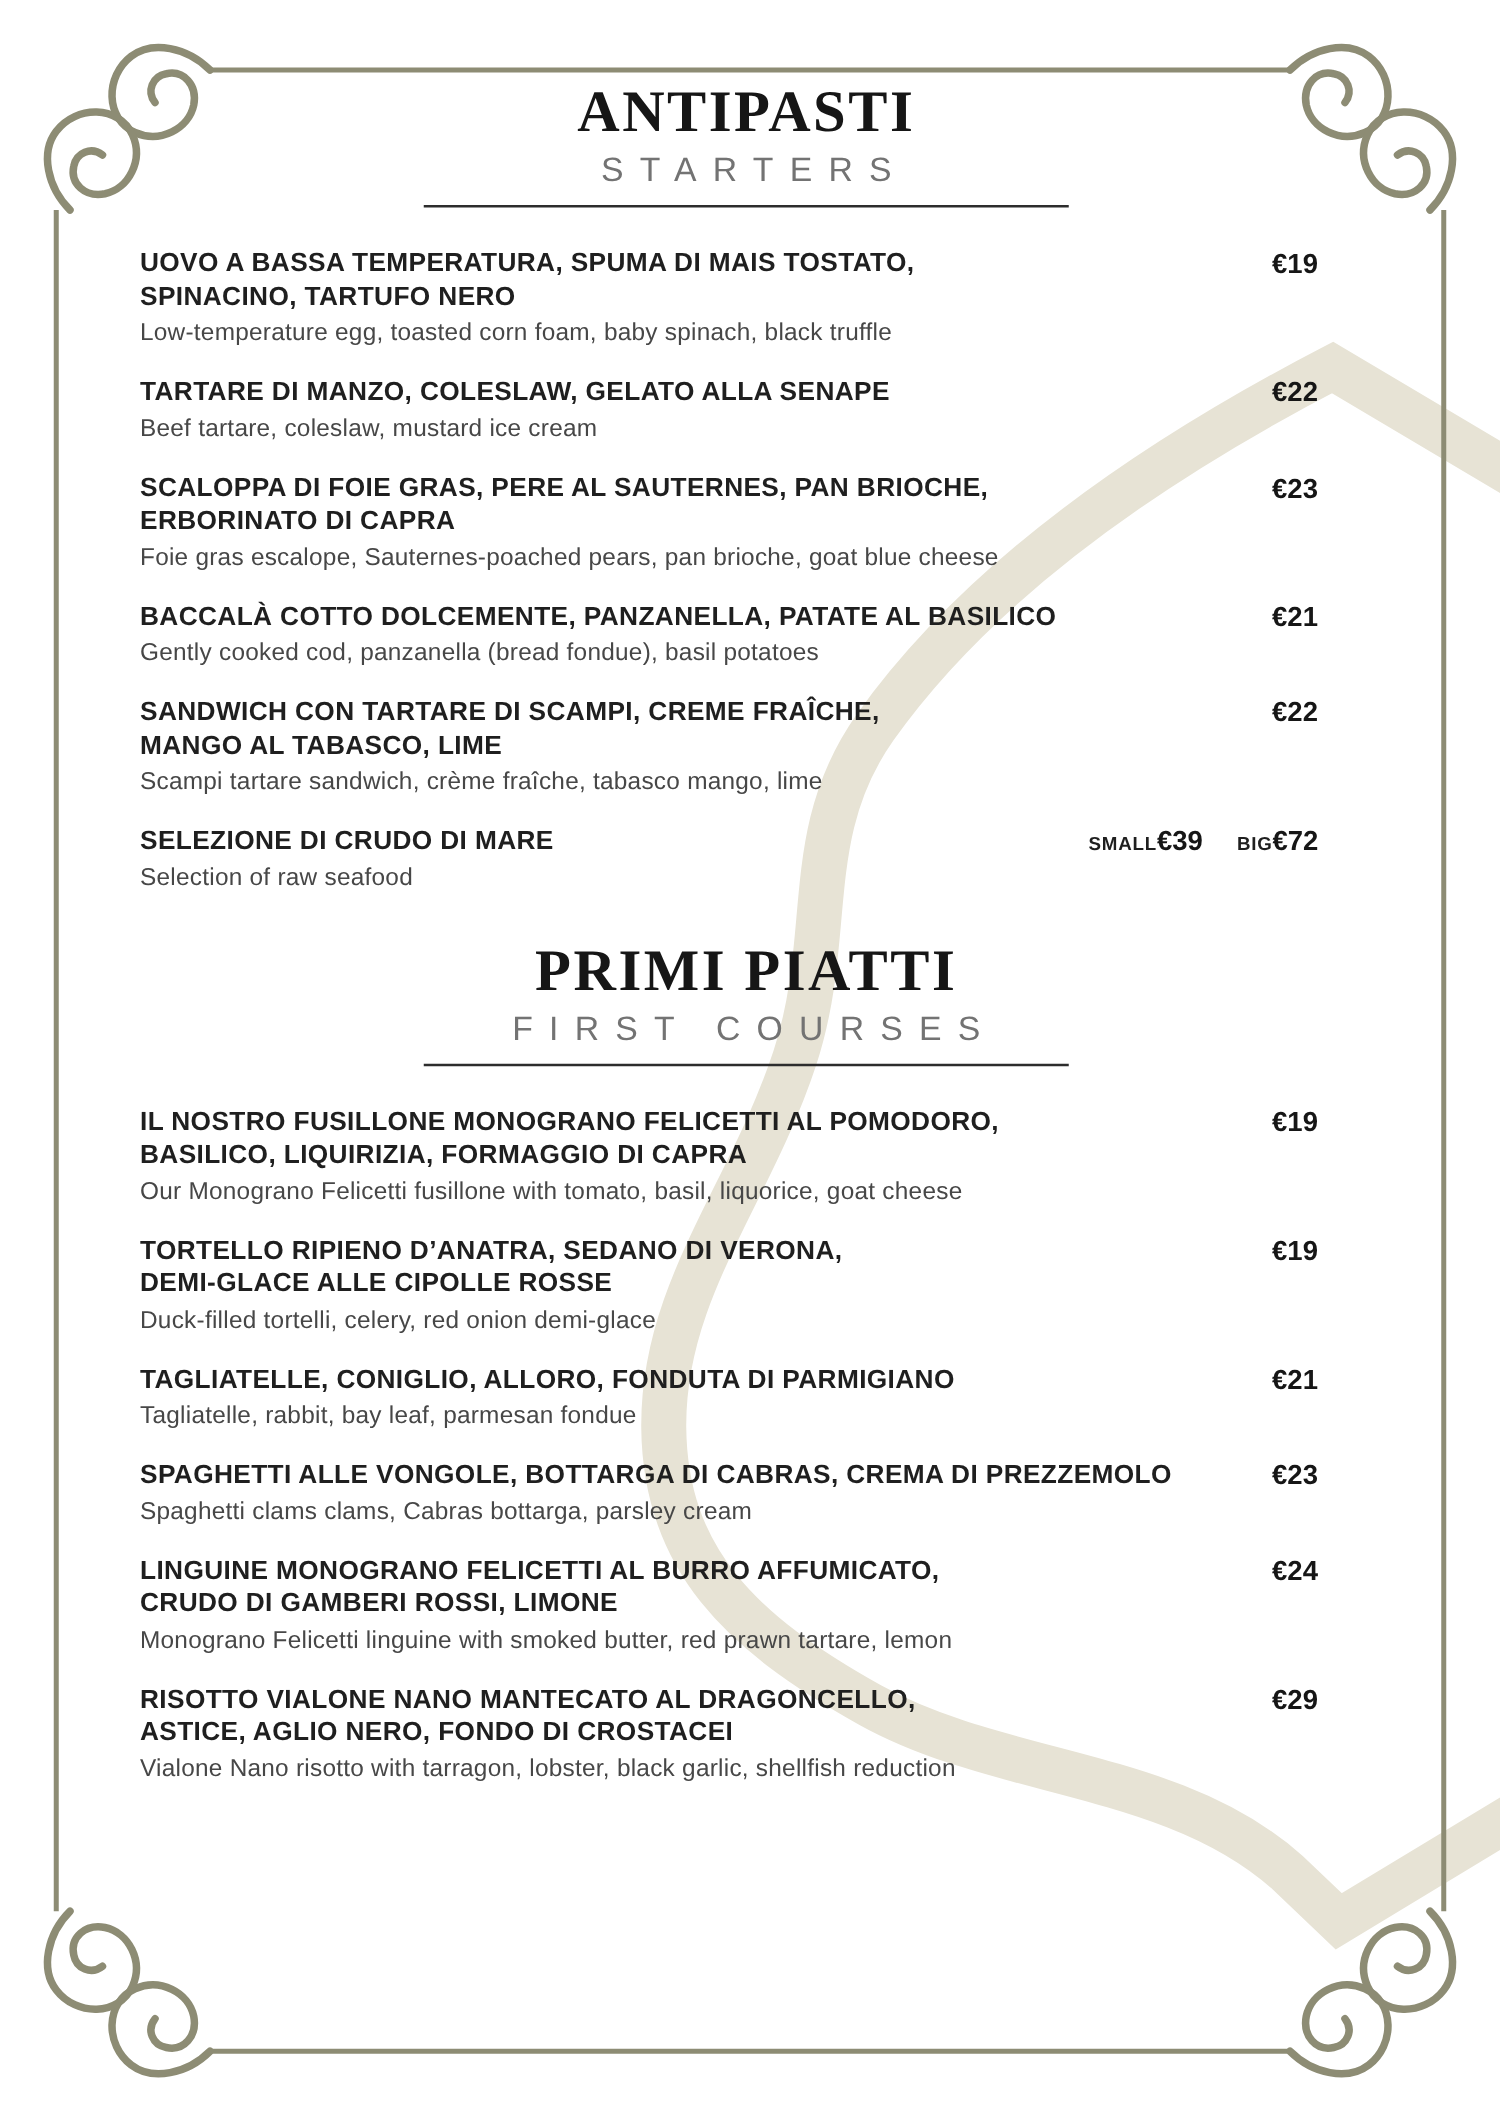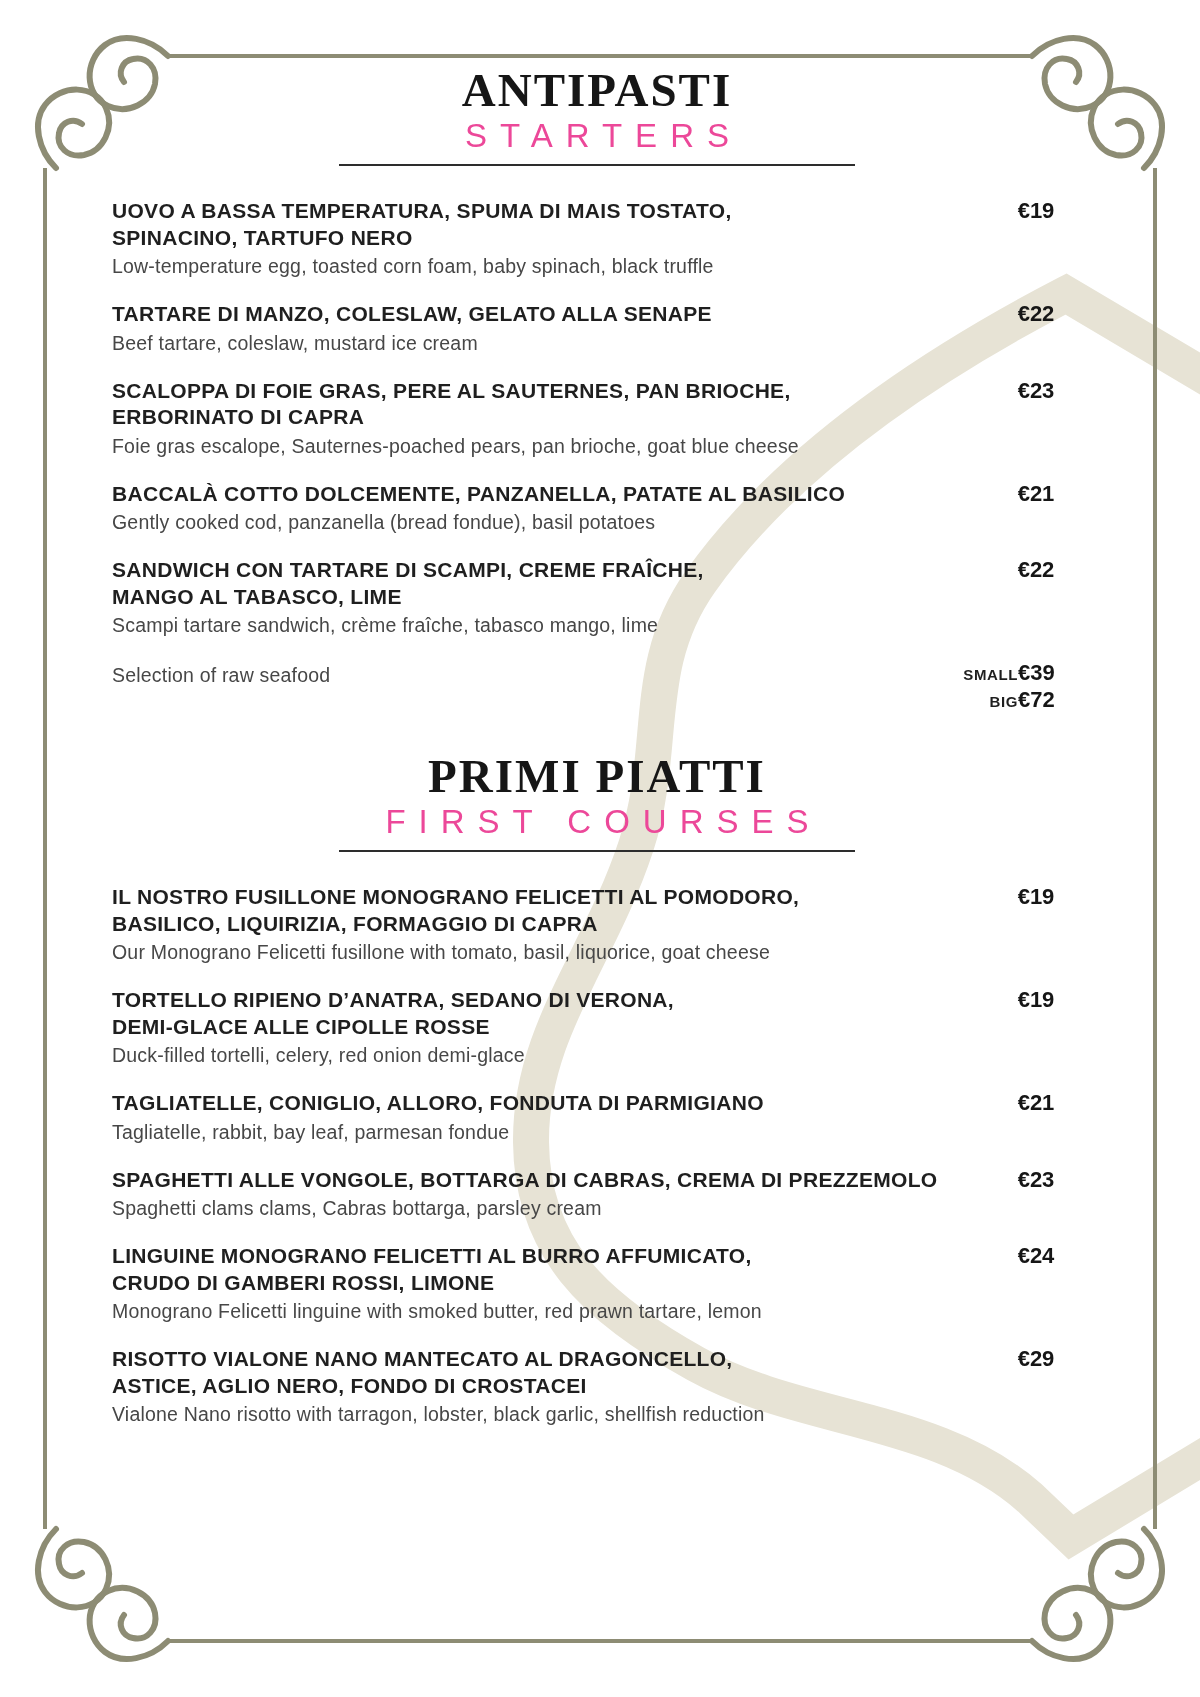--- a/index.html
+++ b/index.html
@@ -8,33 +8,33 @@
   .page{position:absolute;inset:0;background:#ffffff;}
   svg.backdrop,svg.frame{position:absolute;left:0;top:0;width:1200px;height:1697px;}
   svg.backdrop{z-index:0;}
   svg.frame{z-index:2;pointer-events:none;}
   .content{position:absolute;left:112px;right:118px;top:0;z-index:1;}
   .sec-head{text-align:center;}
   .sec-head.first{padding-top:64px;}
   .sec-head.second{padding-top:14px;}
   .sec-title{margin:0;font-family:"Liberation Serif",serif;font-weight:700;
              font-size:47px;line-height:52px;letter-spacing:2px;color:#161616;}
-  .sec-sub{margin-top:4px;font-weight:300;font-size:33px;line-height:32px;
-           letter-spacing:13px;text-indent:13px;color:#ec4899;}
+  .sec-sub{margin-top:4px;font-weight:300;font-size:27px;line-height:32px;
+           letter-spacing:13px;text-indent:13px;color:#737373;}
   .rule{height:2px;background:#2d2d2d;width:516px;margin:12px auto 0 auto;}
   .items{margin-top:32px;}
   .item{display:flex;align-items:flex-start;margin-bottom:22px;}
   .item-main{flex:1 1 auto;min-width:0;}
   .item-name{font-weight:700;font-size:21px;line-height:26.5px;letter-spacing:0.3px;
              color:#1f1f1f;white-space:pre-line;}
   .item-desc{margin-top:3px;font-size:19.5px;line-height:25px;letter-spacing:0.2px;
              color:#474747;}
   .item-price{flex:0 0 auto;min-width:92px;text-align:center;font-weight:700;
               font-size:22px;line-height:26.5px;color:#161616;}
-  .size-prices{flex:0 0 auto;display:flex;flex-direction:column;align-items:flex-end;}
+  .size-prices{flex:0 0 auto;display:flex;flex-direction:row;align-items:flex-end;}
   .size-row{display:flex;align-items:baseline;line-height:25px;}
   .size-label{font-weight:700;font-size:15px;letter-spacing:0.6px;color:#1f1f1f;}
   .size-price{font-weight:700;font-size:22px;color:#161616;width:64px;}
 </style>
 </head>
 <body>
 
 <div class="page">
 
   <svg class="backdrop" viewBox="0 0 1200 1697" aria-hidden="true">
@@ -95,20 +95,21 @@
           <div class="item-main">
             <div class="item-name">SANDWICH CON TARTARE DI SCAMPI, CREME FRAÎCHE,
 MANGO AL TABASCO, LIME</div>
             <div class="item-desc">Scampi tartare sandwich, crème fraîche, tabasco mango, lime</div>
           </div>
           <div class="item-price">€22</div>
         </div>
 
         <div class="item">
           <div class="item-main">
+            <div class="item-name">SELEZIONE DI CRUDO DI MARE</div>
             <div class="item-desc">Selection of raw seafood</div>
           </div>
           <div class="size-prices">
             <div class="size-row">
               <span class="size-label">SMALL</span>
               <span class="size-price">€39</span>
             </div>
             <div class="size-row">
               <span class="size-label">BIG</span>
               <span class="size-price">€72</span>

